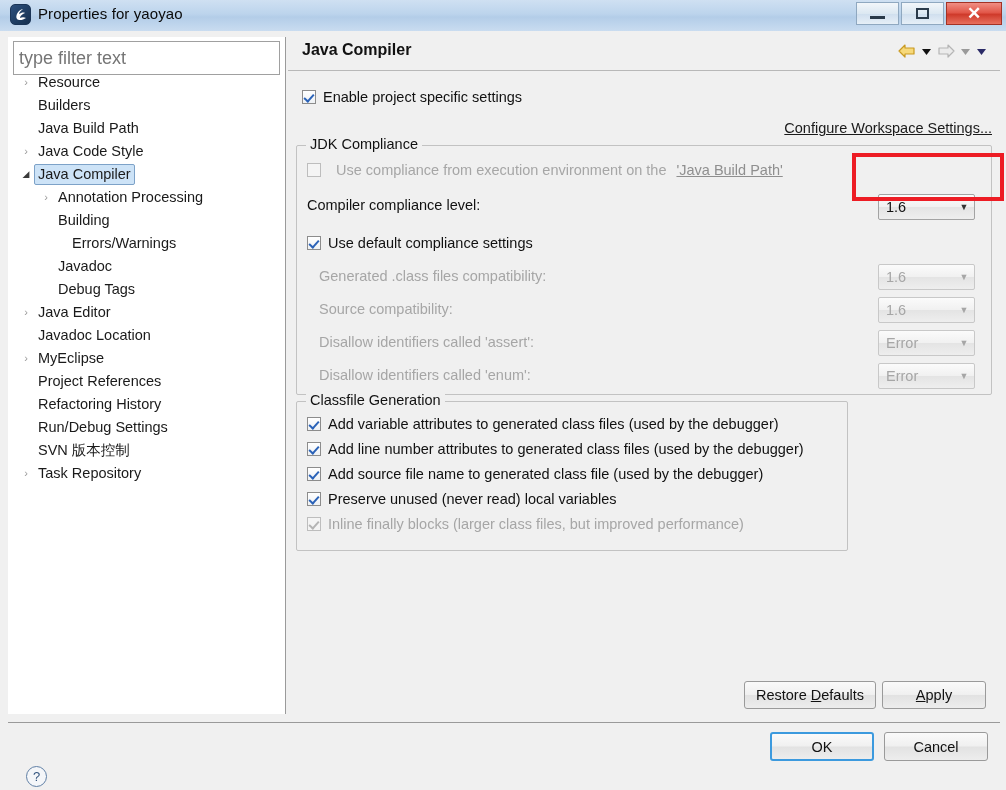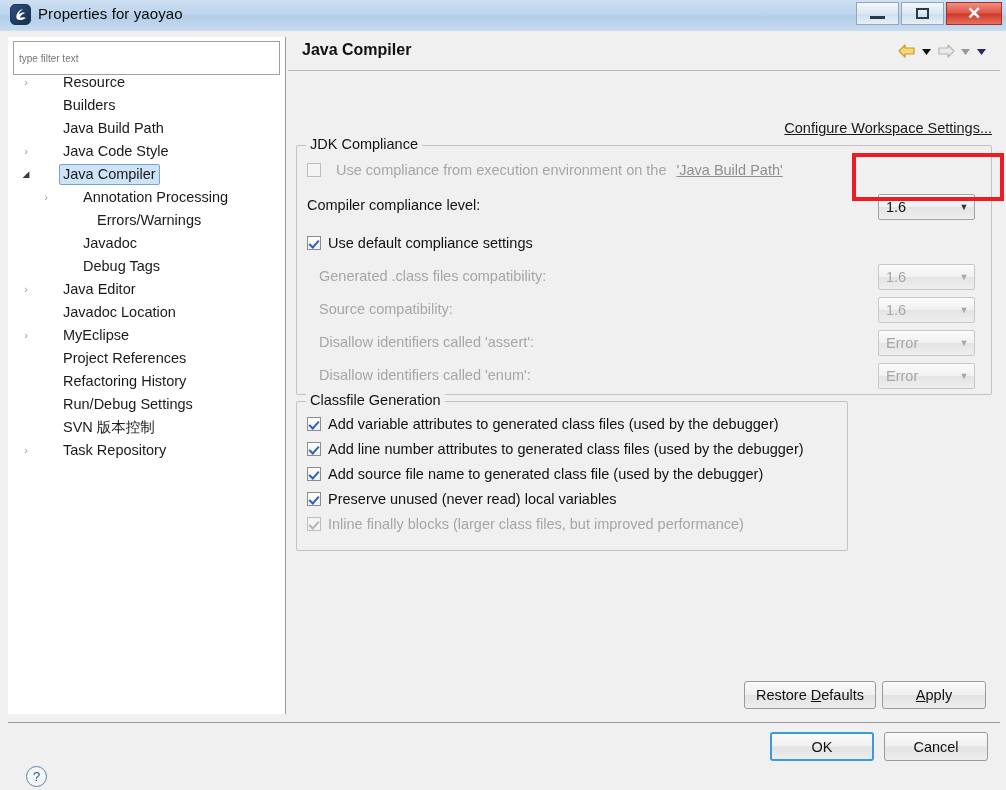--- a/index.html
+++ b/index.html
@@ -72,37 +72,37 @@
     background: #ffffff;
     border-right: 1px solid #9a9a9a;
     box-sizing: border-box;
   }
   .filter-input {
     position: absolute; left: 5px; top: 4px; width: 267px; height: 24px;
     box-sizing: border-box;
     border: 1px solid #a0a0a0;
     background: #ffffff;
     font-family: "Liberation Sans", sans-serif;
-    font-size: 10px;
+    font-size: 18px;
     color: #808080;
     padding: 16px 5px;
     outline: none;
   }
   .tree { position: absolute; left: 0; top: 34px; width: 277px; }
   .tree-item {
     position: relative; height: 23px; line-height: 23px;
     font-size: 14.5px; color: #1a1a1a; white-space: nowrap;
     display: flex; align-items: center;
   }
   .twisty {
     width: 16px; flex: 0 0 16px; text-align: center;
     font-size: 11px; color: #9a9a9a; line-height: 23px;
   }
   .twisty.open { color: #3a3a3a; font-size: 9px; }
-  .tree-label { padding: 0 4px; margin-left: 25px; }
+  .tree-label { padding: 0 4px; }
   .tree-item.selected .tree-label {
     background: #cde3f7;
     border: 1px solid #7da2c8;
     border-radius: 2px;
     padding: 0 3px;
     line-height: 19px;
     display: inline-block;
     height: 19px;
   }
 
@@ -286,20 +286,24 @@
             <span class="twisty">›</span>
             <span class="tree-label">Java Code Style</span>
           </div>
           <div class="tree-item selected" style="padding-left: 10px;">
             <span class="twisty open">◢</span>
             <span class="tree-label">Java Compiler</span>
           </div>
           <div class="tree-item" style="padding-left: 30px;">
             <span class="twisty">›</span>
             <span class="tree-label">Annotation Processing</span>
+          </div>
+          <div class="tree-item" style="padding-left: 30px;">
+            <span class="twisty"></span>
+            <span class="tree-label">Building</span>
           </div>
           <div class="tree-item" style="padding-left: 44px;">
             <span class="twisty"></span>
             <span class="tree-label">Errors/Warnings</span>
           </div>
           <div class="tree-item" style="padding-left: 30px;">
             <span class="twisty"></span>
             <span class="tree-label">Javadoc</span>
           </div>
           <div class="tree-item" style="padding-left: 30px;">
@@ -367,20 +371,24 @@
               </svg>
           </span>
           <span class="caret">
             <svg width="13" height="16" viewBox="0 0 13 16">
                 <path d="M2 6 L11 6 L6.5 12 Z" fill="#2a2a66"></path>
               </svg>
           </span>
         </div>
       </div>
 
+      <div class="enable-row">
+        <span class="cb checked"></span>
+        <span>Enable project specific settings</span>
+      </div>
       <div class="link-ws">Configure Workspace Settings...</div>
 
       <div class="group" id="grp-jdk">
         <div class="group-title">JDK Compliance</div>
 
         <div class="row disabled" style="left:10px; top:16px;gap:15px;">
           <span class="cb disabled"></span>
           <span>Use compliance from execution environment on the </span>
           <span class="ulink" style="margin-left:-5px;">'Java Build Path'</span>
         </div>

